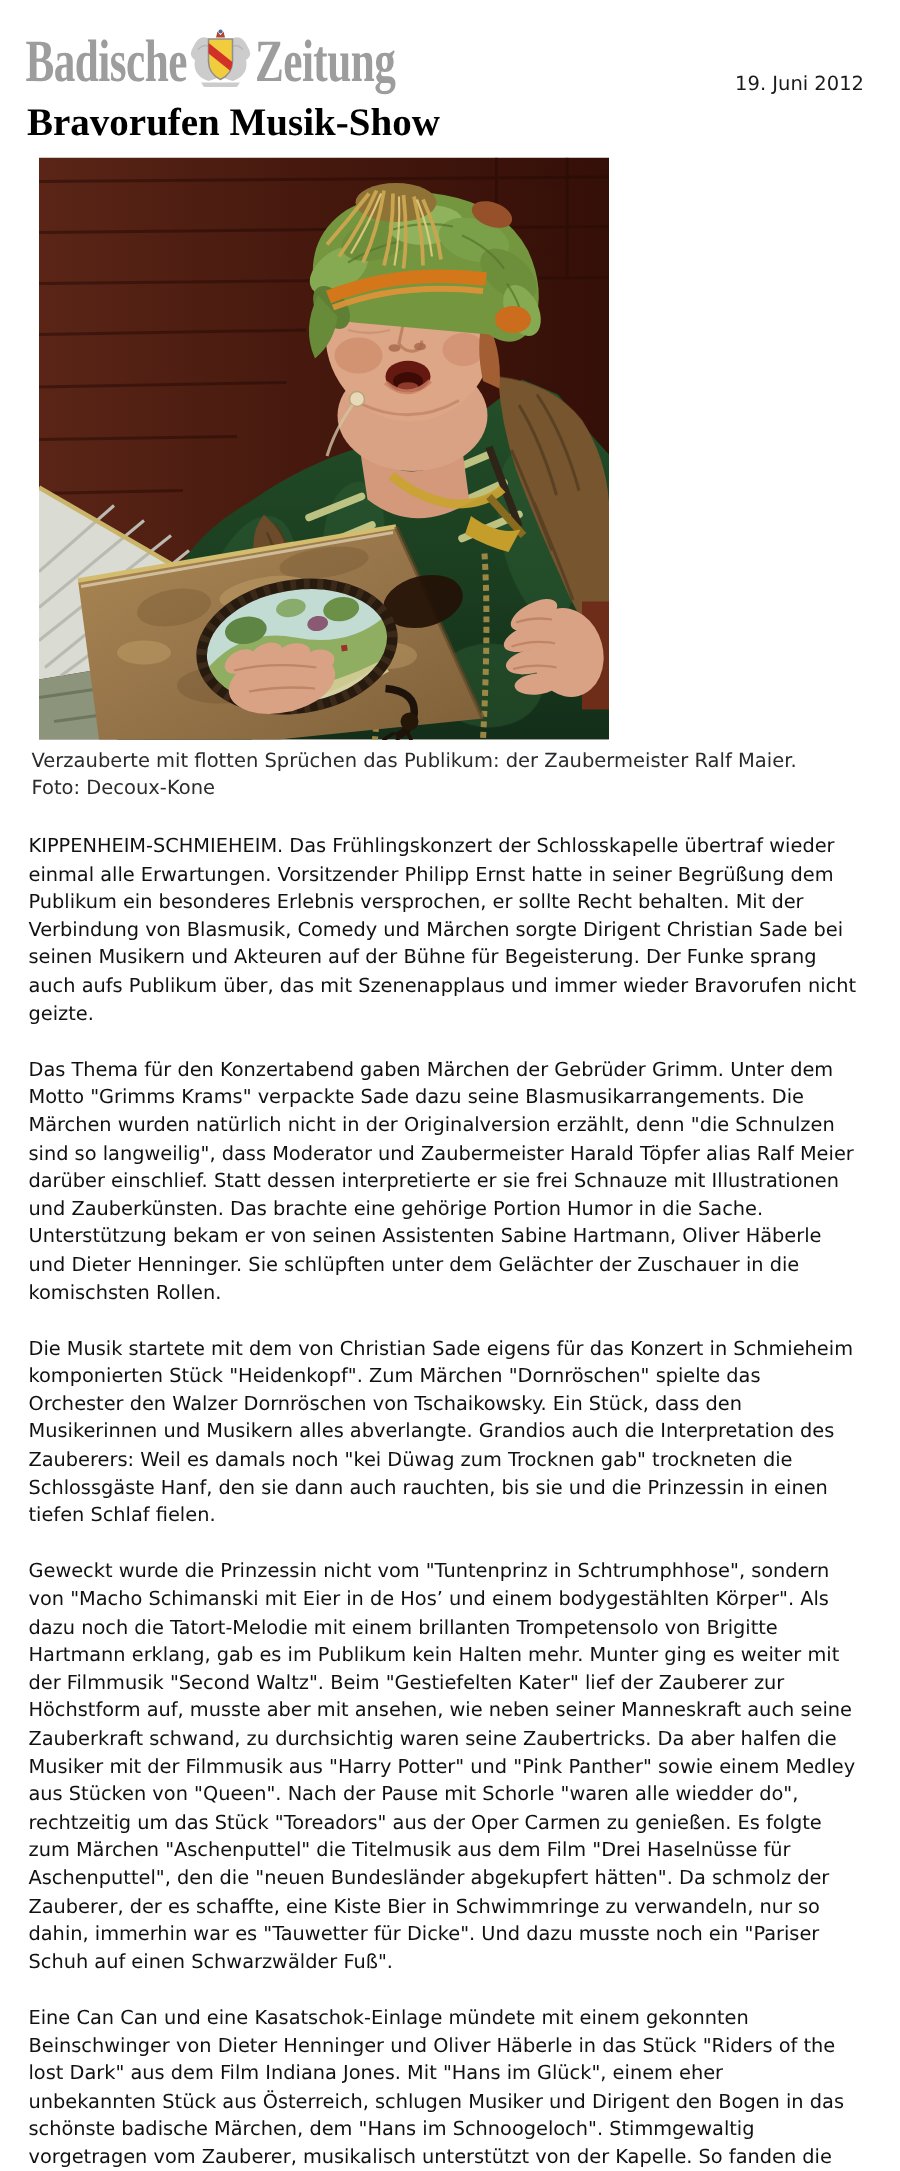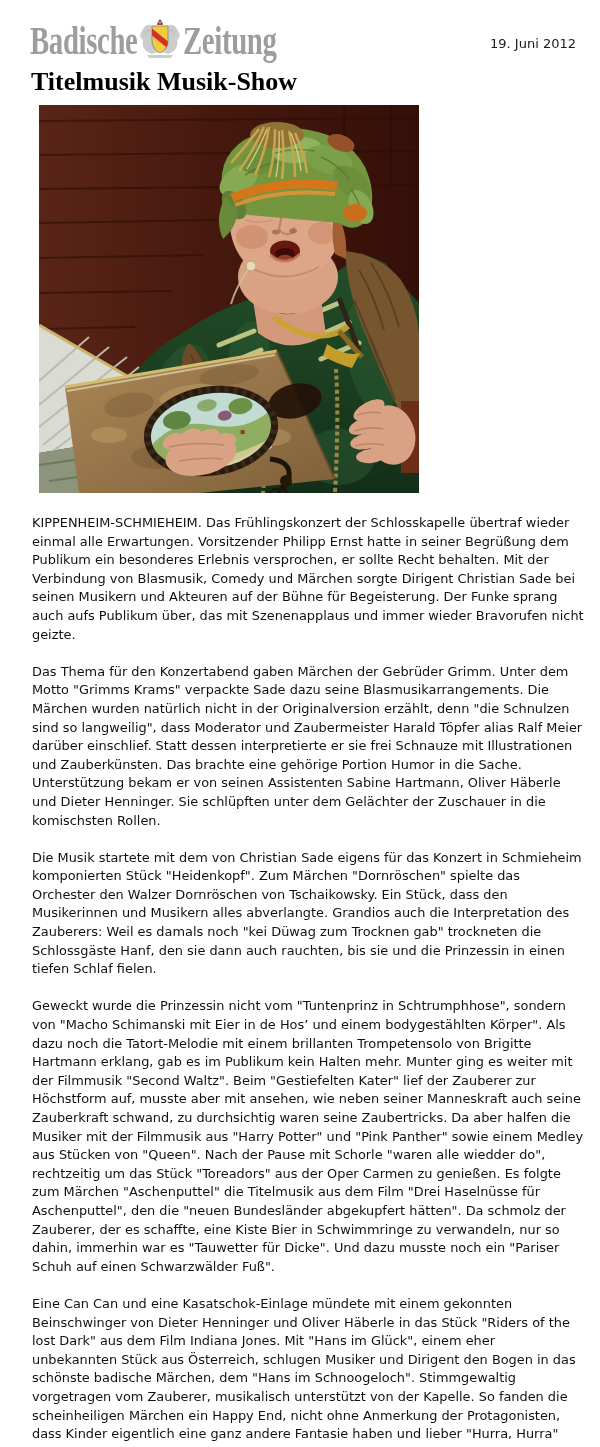--- a/index.html
+++ b/index.html
@@ -6,21 +6,21 @@
   html, body { background: #ffffff; }
   body { width: 600px; }
   .page {
     position: relative;
     width: 600px;
     height: 1447px;
     overflow: hidden;
     background: #ffffff;
     font-family: "DejaVu Sans", "Liberation Sans", sans-serif;
     color: #151515;
-    padding: 14px 24px 0 32px;
+    padding: 14px 24px 0 19px;
   }
   
   .masthead { position: relative; height: 42px; }
   .logo {
     position: absolute; left: -2px; top: 0;
     white-space: nowrap;
     font-family: "Liberation Serif", "DejaVu Serif", serif;
     font-weight: bold;
     font-size: 40px;
     color: #9d9d9d;
@@ -30,21 +30,21 @@
   }
   .logo-word {
     display: inline-block;
     transform: scaleX(0.72);
     transform-origin: 0 50%;
     letter-spacing: -0.5px;
   }
   .logo-word.first { margin-right: -40px; }
   .crest { position: relative; top: 5px; margin: 0 0 0 -2px; }
   .date {
-    position: absolute; right: 0; top: 22px;
+    position: absolute; right: 0; top: 35px;
     font-size: 13px; color: #1a1a1a;
   }
   
   h1.title {
     margin: 11px 0 0 -1px;
     font-family: "Liberation Serif", "DejaVu Serif", serif;
     font-weight: bold;
     font-size: 26px;
     letter-spacing: 0px;
     color: #000;
@@ -87,21 +87,21 @@
         <path id="bz-shield" d="M15,7 L31,7 L31,22 Q31,30 23,34 Q15,30 15,22 Z" fill="#f1cd3d" stroke="#8f8f8f" stroke-width="1"></path>
         <clipPath id="bz-shield-clip">
             <use href="#bz-shield"></use>
           </clipPath>
         <path d="M13,8 L33,24 L33,31 L13,15 Z" clip-path="url(#bz-shield-clip)" fill="#d23128"></path>
       </svg><span class="logo-word">Zeitung</span>
     </a>
     <div class="date">19. Juni 2012</div>
   </header>
 
-  <h1 class="title">Titelmusik Musik-Show</h1>
+  <h1 class="title">Bravorufen Musik-Show</h1>
 
   <figure>
     <svg class="photo" viewBox="0 0 380 388" preserveAspectRatio="none">
       <defs>
         <linearGradient id="bgGrad" x1="0" y1="0" x2="1" y2="0">
           <stop offset="0" stop-color="#5a2517"></stop>
           <stop offset="0.45" stop-color="#47190e"></stop>
           <stop offset="1" stop-color="#340f08"></stop>
         </linearGradient>
         <linearGradient id="tanGrad" x1="0" y1="0" x2="1" y2="1">
@@ -299,20 +299,24 @@
         <ellipse cx="134" cy="336" rx="11" ry="7" transform="rotate(-30 134 336)"></ellipse>
         <ellipse cx="152" cy="331" rx="11" ry="7" transform="rotate(-20 152 331)"></ellipse>
         <ellipse cx="170" cy="331" rx="11" ry="7" transform="rotate(-12 170 331)"></ellipse>
         <ellipse cx="187" cy="335" rx="10" ry="7" transform="rotate(-4 187 335)"></ellipse>
       </g>
       <g stroke="#b97f5e" stroke-width="1.5" fill="none" opacity="0.8">
         <path d="M130,342 Q155,336 185,340"></path>
         <path d="M140,356 Q162,352 184,354"></path>
       </g>
     </svg>
+    <figcaption>
+      <div>Verzauberte mit flotten Sprüchen das Publikum: der Zaubermeister Ralf Maier.</div>
+      <div>Foto: Decoux-Kone</div>
+    </figcaption>
   </figure>
 
   <div class="body-text">
     <p>KIPPENHEIM-SCHMIEHEIM. Das Frühlingskonzert der Schlosskapelle übertraf wieder einmal alle Erwartungen. Vorsitzender Philipp Ernst hatte in seiner Begrüßung dem Publikum ein besonderes Erlebnis versprochen, er sollte Recht behalten. Mit der Verbindung von Blasmusik, Comedy und Märchen sorgte Dirigent Christian Sade bei seinen Musikern und Akteuren auf der Bühne für Begeisterung. Der Funke sprang auch aufs Publikum über, das mit Szenenapplaus und immer wieder Bravorufen nicht geizte.</p>
     <p>Das Thema für den Konzertabend gaben Märchen der Gebrüder Grimm. Unter dem Motto "Grimms Krams" verpackte Sade dazu seine Blasmusikarrangements. Die Märchen wurden natürlich nicht in der Originalversion erzählt, denn "die Schnulzen sind so langweilig", dass Moderator und Zaubermeister Harald Töpfer alias Ralf Meier darüber einschlief. Statt dessen interpretierte er sie frei Schnauze mit Illustrationen und Zauberkünsten. Das brachte eine gehörige Portion Humor in die Sache. Unterstützung bekam er von seinen Assistenten Sabine Hartmann, Oliver Häberle und Dieter Henninger. Sie schlüpften unter dem Gelächter der Zuschauer in die komischsten Rollen.</p>
     <p>Die Musik startete mit dem von Christian Sade eigens für das Konzert in Schmieheim komponierten Stück "Heidenkopf". Zum Märchen "Dornröschen" spielte das Orchester den Walzer Dornröschen von Tschaikowsky. Ein Stück, dass den Musikerinnen und Musikern alles abverlangte. Grandios auch die Interpretation des Zauberers: Weil es damals noch "kei Düwag zum Trocknen gab" trockneten die Schlossgäste Hanf, den sie dann auch rauchten, bis sie und die Prinzessin in einen tiefen Schlaf fielen.</p>
     <p>Geweckt wurde die Prinzessin nicht vom "Tuntenprinz in Schtrumphhose", sondern von "Macho Schimanski mit Eier in de Hos’ und einem bodygestählten Körper". Als dazu noch die Tatort-Melodie mit einem brillanten Trompetensolo von Brigitte Hartmann erklang, gab es im Publikum kein Halten mehr. Munter ging es weiter mit der Filmmusik "Second Waltz". Beim "Gestiefelten Kater" lief der Zauberer zur Höchstform auf, musste aber mit ansehen, wie neben seiner Manneskraft auch seine Zauberkraft schwand, zu durchsichtig waren seine Zaubertricks. Da aber halfen die Musiker mit der Filmmusik aus "Harry Potter" und "Pink Panther" sowie einem Medley aus Stücken von "Queen". Nach der Pause mit Schorle "waren alle wiedder do", rechtzeitig um das Stück "Toreadors" aus der Oper Carmen zu genießen. Es folgte zum Märchen "Aschenputtel" die Titelmusik aus dem Film "Drei Haselnüsse für Aschenputtel", den die "neuen Bundesländer abgekupfert hätten". Da schmolz der Zauberer, der es schaffte, eine Kiste Bier in Schwimmringe zu verwandeln, nur so dahin, immerhin war es "Tauwetter für Dicke". Und dazu musste noch ein "Pariser Schuh auf einen Schwarzwälder Fuß".</p>
     <p>Eine Can Can und eine Kasatschok-Einlage mündete mit einem gekonnten Beinschwinger von Dieter Henninger und Oliver Häberle in das Stück "Riders of the lost Dark" aus dem Film Indiana Jones. Mit "Hans im Glück", einem eher unbekannten Stück aus Österreich, schlugen Musiker und Dirigent den Bogen in das schönste badische Märchen, dem "Hans im Schnoogeloch". Stimmgewaltig vorgetragen vom Zauberer, musikalisch unterstützt von der Kapelle. So fanden die scheinheiligen Märchen ein Happy End, nicht ohne Anmerkung der Protagonisten, dass Kinder eigentlich eine ganz andere Fantasie haben und lieber "Hurra, Hurra" hören wollen. Ein Medley aus Melodien aus Kinderfilmen wie Biene Maja, Pinocchio, Heidi oder die Schlümpfe folgte zur Versöhnung mit den Kleinen.</p>
 
   </div>

